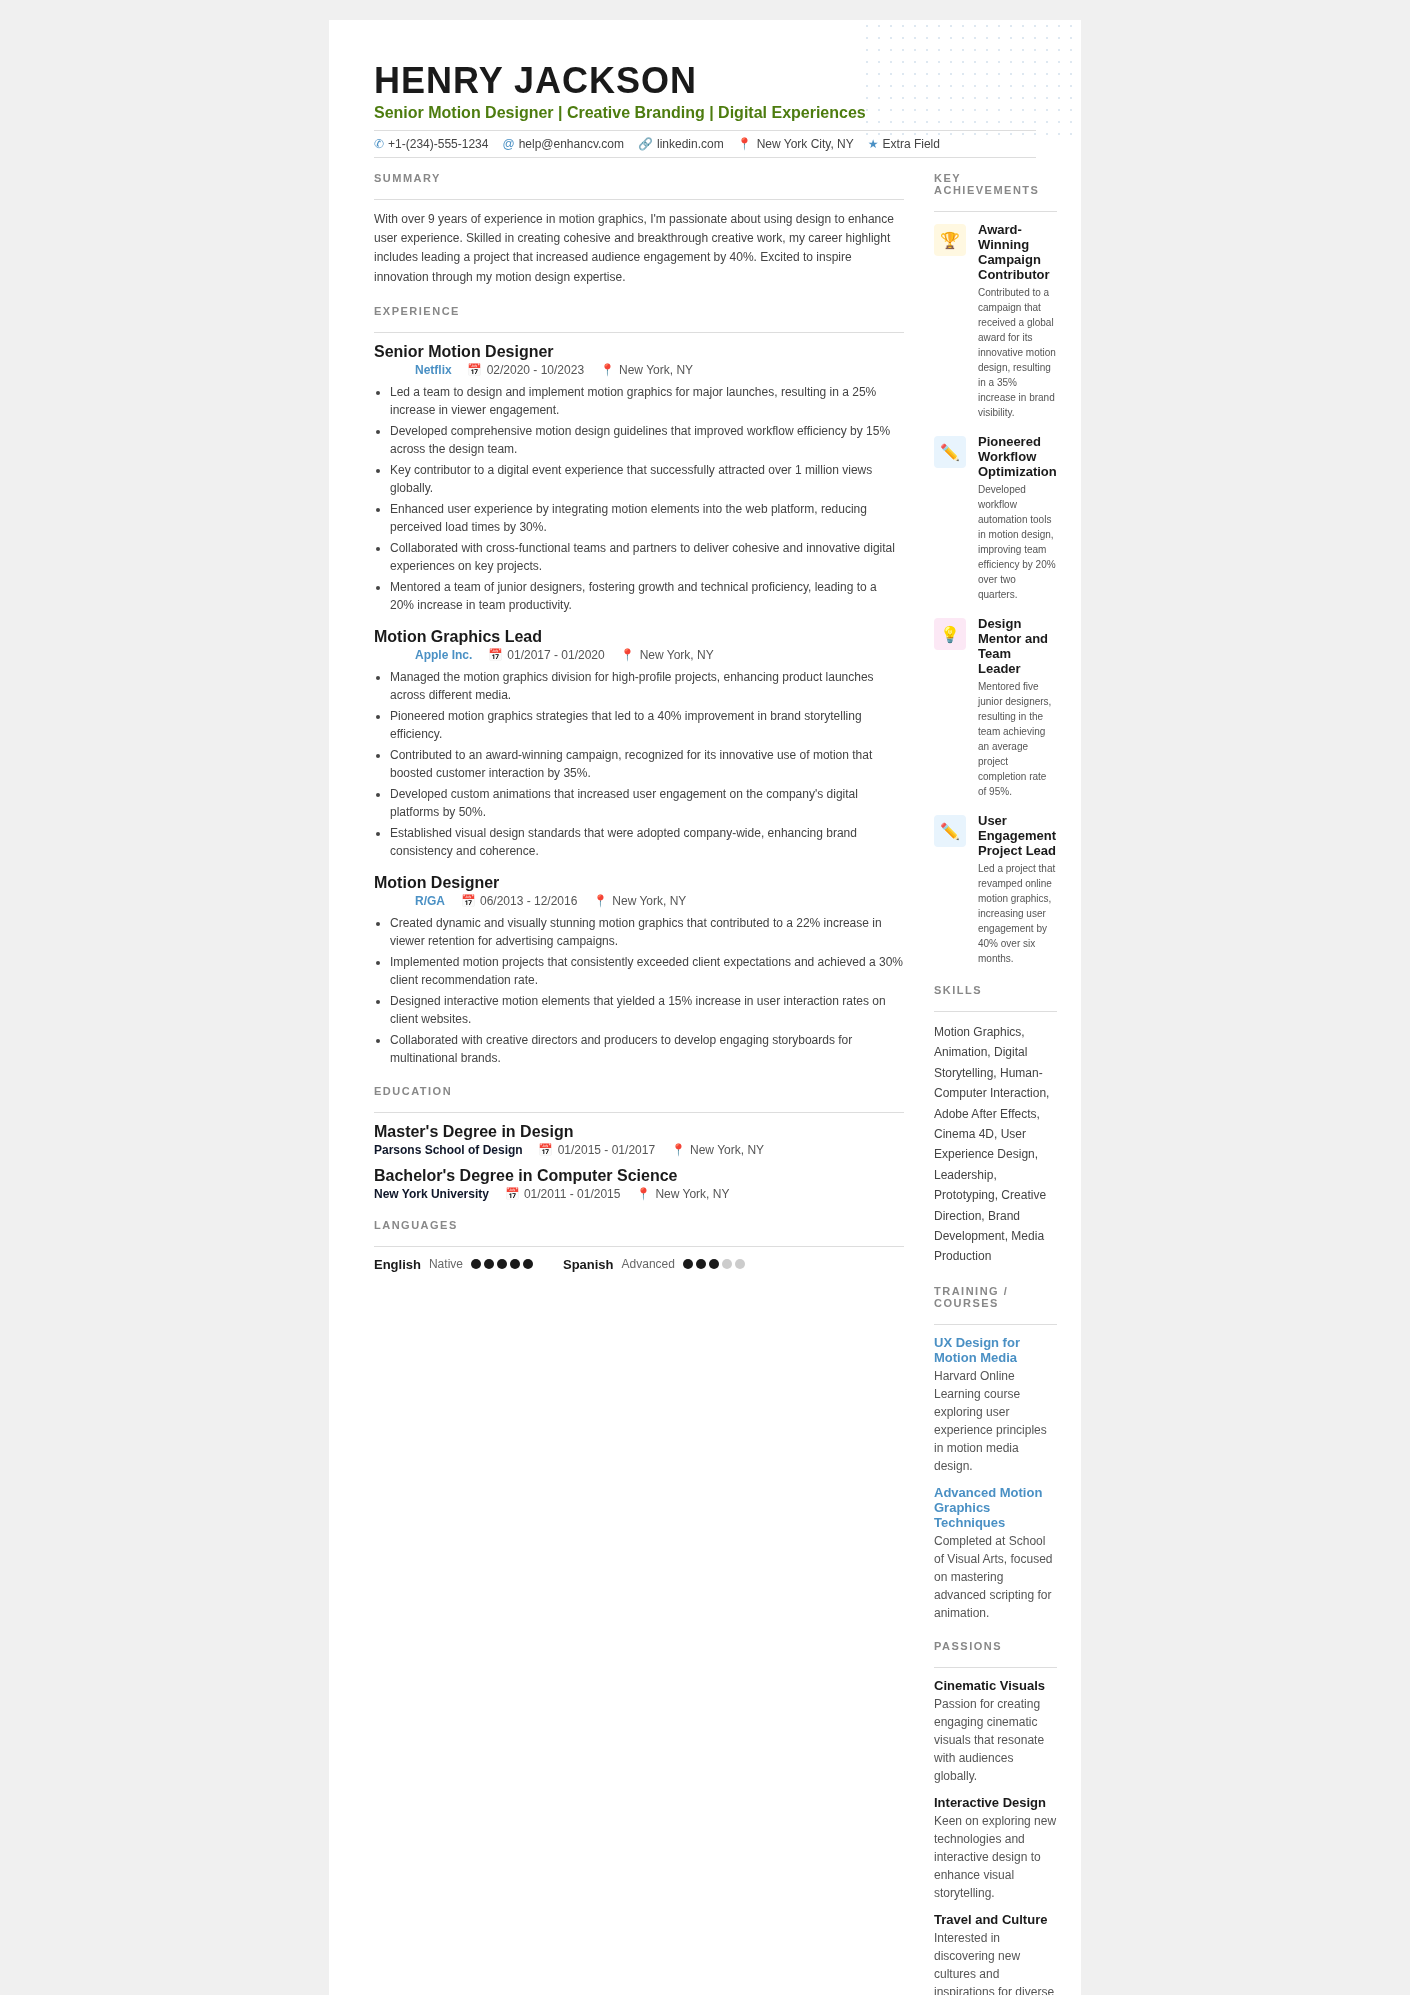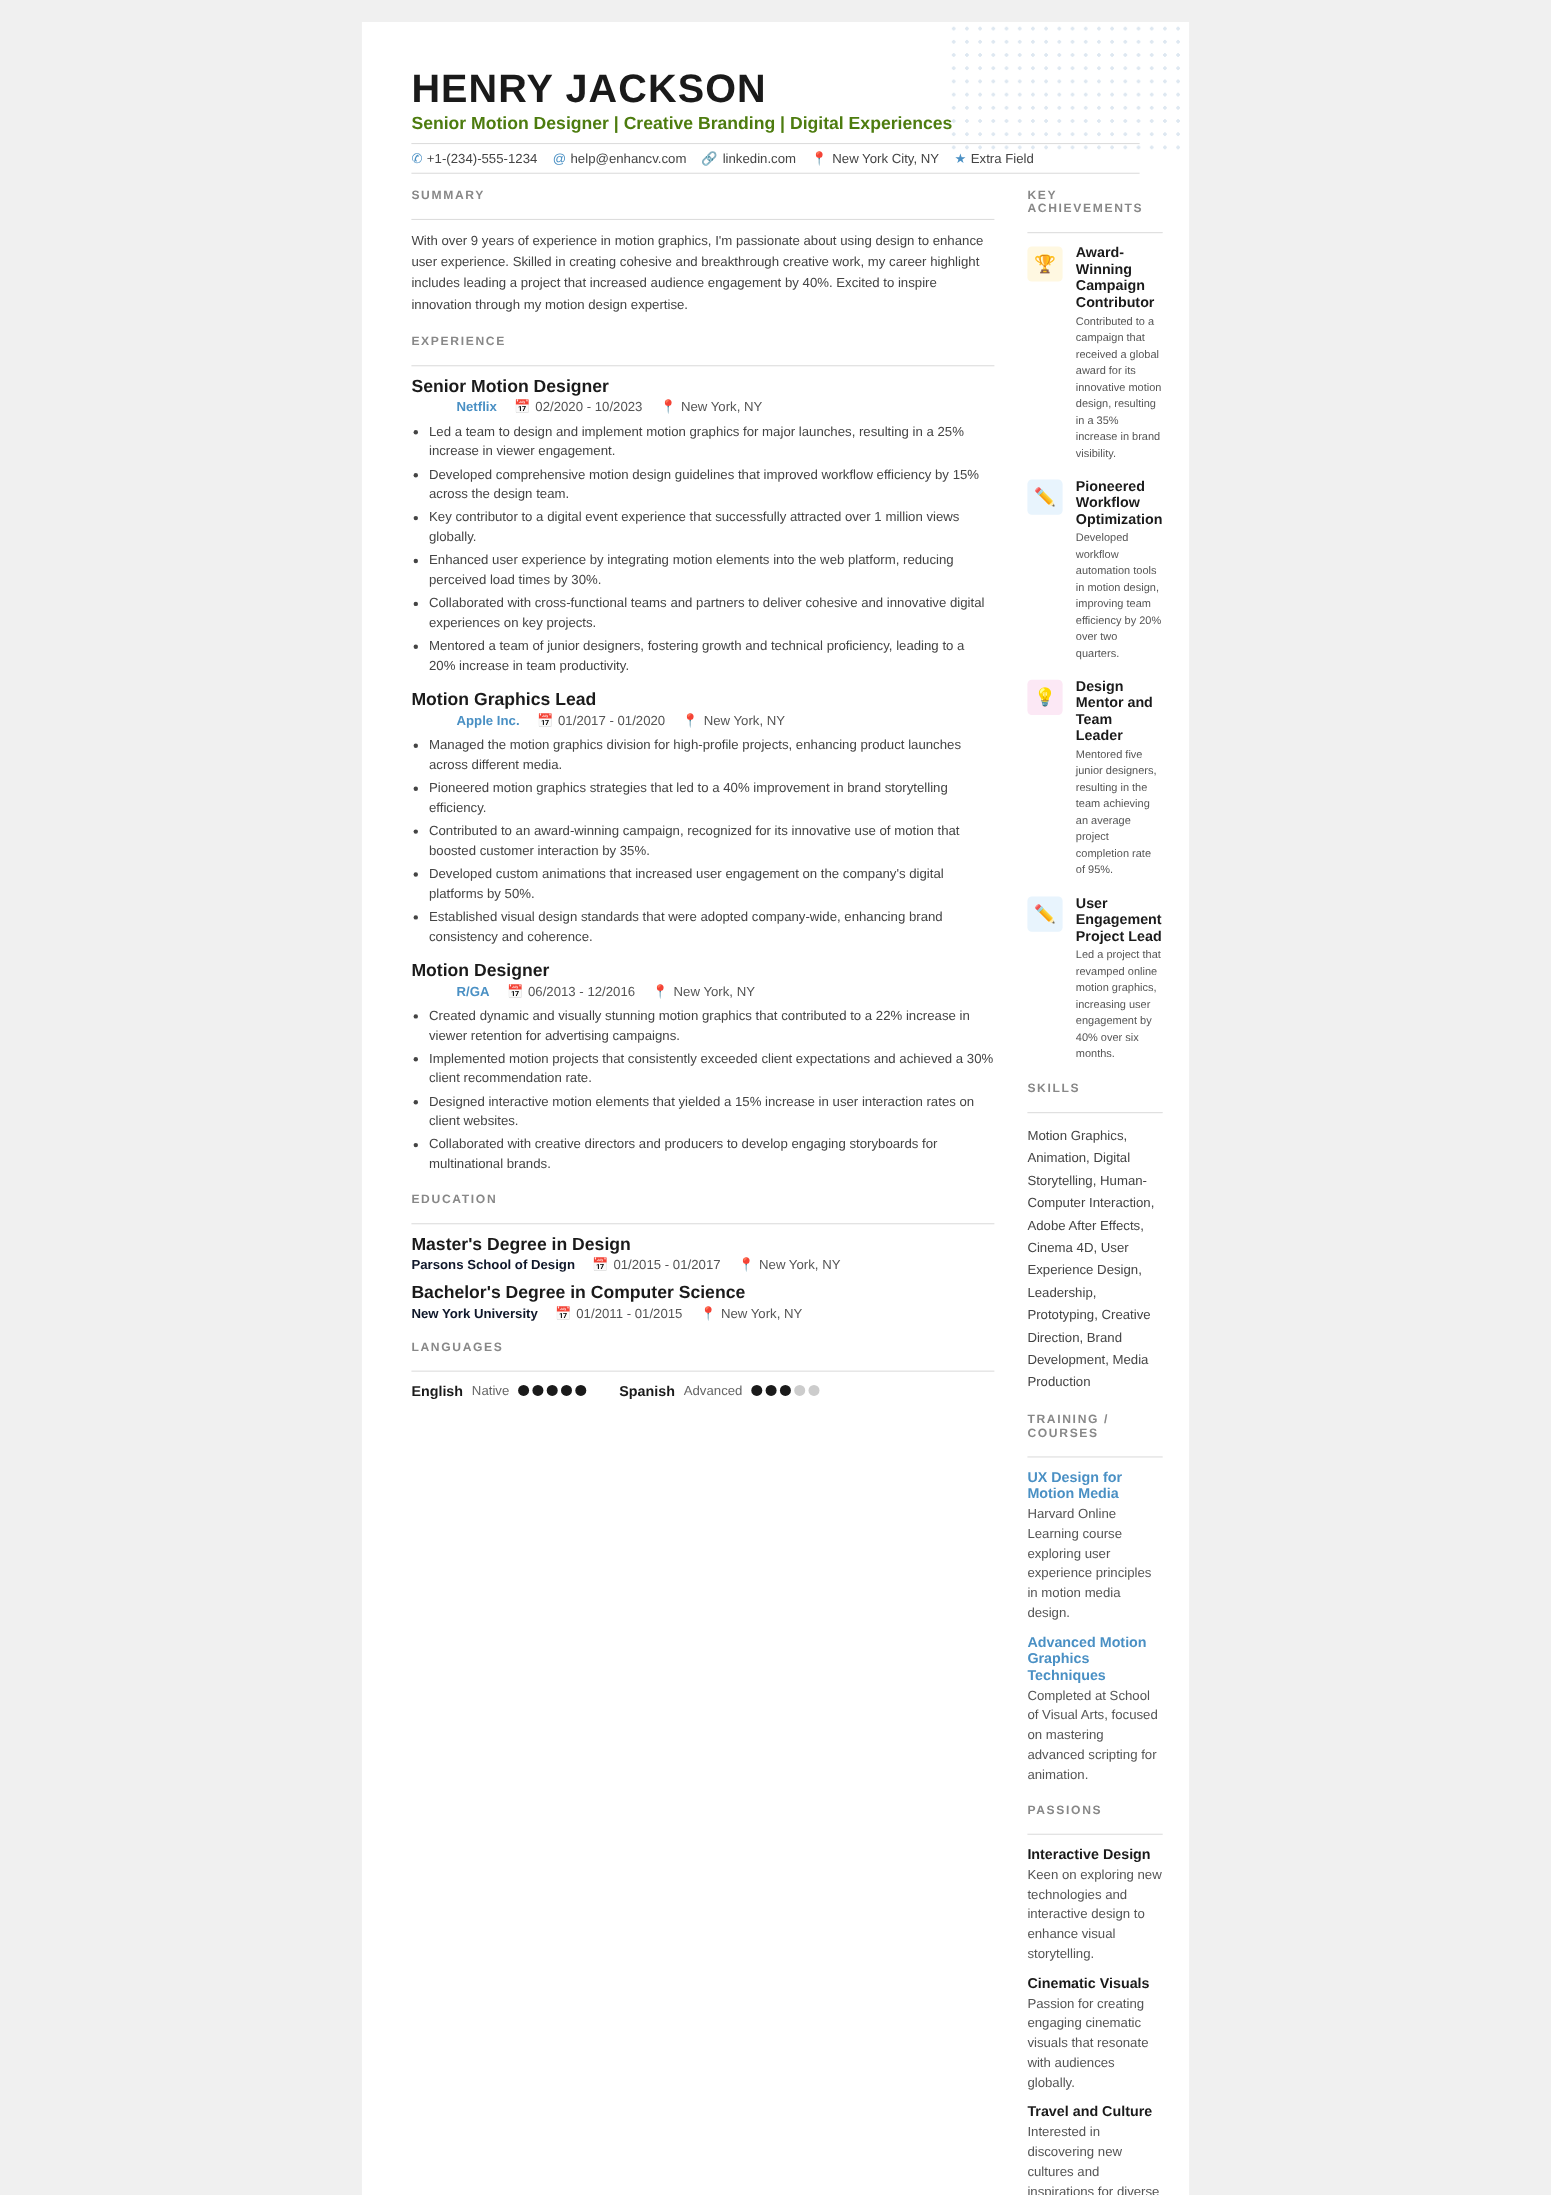--- a/index.html
+++ b/index.html
@@ -455,27 +455,27 @@
       </div>
 
       <div class="training-item">
         <div class="training-title">Advanced Motion Graphics Techniques</div>
         <div class="training-desc">Completed at School of Visual Arts, focused on mastering advanced scripting for animation.</div>
       </div>
 
       <div class="section-title">PASSIONS</div>
 
       <div class="passion-item">
+        <div class="passion-title">Cinematic Visuals</div>
+        <div class="passion-desc">Passion for creating engaging cinematic visuals that resonate with audiences globally.</div>
+      </div>
+
+      <div class="passion-item">
         <div class="passion-title">Interactive Design</div>
         <div class="passion-desc">Keen on exploring new technologies and interactive design to enhance visual storytelling.</div>
-      </div>
-
-      <div class="passion-item">
-        <div class="passion-title">Cinematic Visuals</div>
-        <div class="passion-desc">Passion for creating engaging cinematic visuals that resonate with audiences globally.</div>
       </div>
 
       <div class="passion-item">
         <div class="passion-title">Travel and Culture</div>
         <div class="passion-desc">Interested in discovering new cultures and inspirations for diverse design perspectives.</div>
       </div>
 
     </div>
 
   </div>

